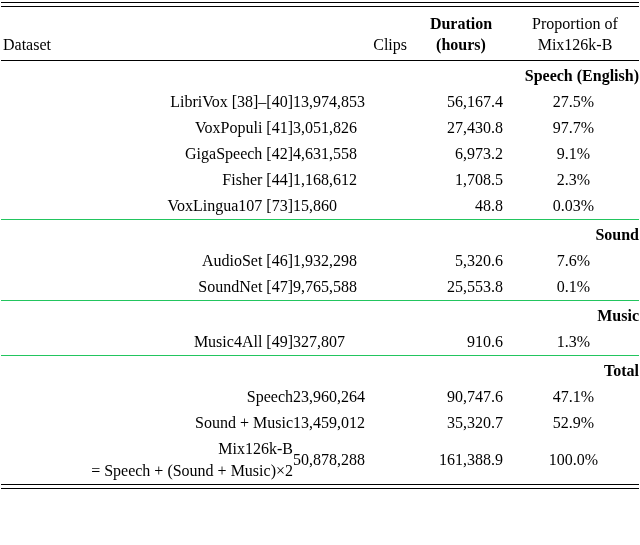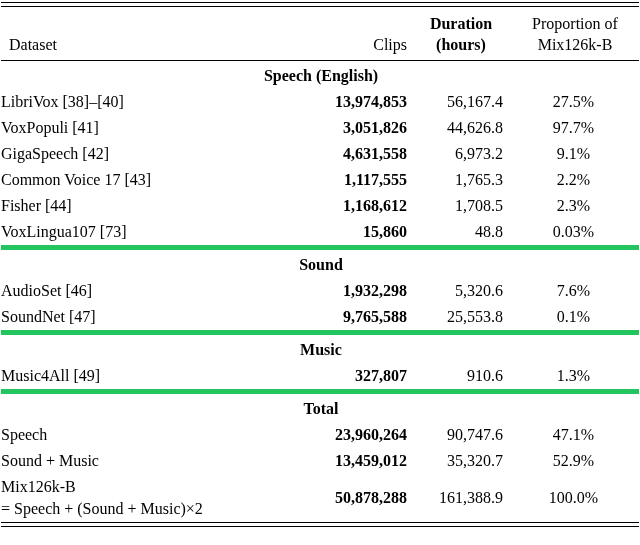--- a/index.html
+++ b/index.html
@@ -32,47 +32,47 @@
   col.c-clips { width: 118px; }
   col.c-duration { width: 100px; }
   col.c-proportion { width: 128px; }
 
   thead th {
     font-weight: normal;
     vertical-align: bottom;
     padding: 6px 0 5px 0;
     line-height: 21px;
   }
-  thead th.h-dataset { text-align: left; padding-left: 8px; }
+  thead th.h-dataset { text-align: left; padding-left: 2px; }
   thead th.h-clips { text-align: right; padding-right: 4px; }
   thead th.h-duration { text-align: center; font-weight: bold; }
   thead th.h-proportion { text-align: center; margin-top: 40px; }
   thead { border-bottom: 1px solid #000; }
 
-  tbody { border-top: 5px solid #22c55e; }
+  tbody { border-top: 1px solid #22c55e; }
   tbody:first-of-type { border-top: none; }
 
   td {
     padding: 2px 0;
     line-height: 22px;
     vertical-align: middle;
     white-space: nowrap;
     overflow: hidden;
   }
   td.section-title {
     font-weight: bold;
-    text-align: center;
+    text-align: right;
     padding-left: 2px;
     padding-top: 4px;
     margin-left: 16px;
   }
   td.cell-dataset {
-    text-align: left;
-  }
-  td.cell-clips { text-align: right; padding-right: 4px; font-weight: bold; }
+    text-align: right;
+  }
+  td.cell-clips { text-align: left; padding-right: 4px; }
   td.cell-duration { text-align: right; padding-right: 8px; }
   td.cell-proportion { text-align: center; padding-right: 3px; }
 </style>
 </head>
 <body>
 
 <div class="page">
   <div class="rule-double"></div>
 
   <table class="dataset-table">
@@ -107,41 +107,33 @@
           </td>
           <td class="cell-clips">13,974,853</td>
           <td class="cell-duration">56,167.4</td>
           <td class="cell-proportion">27.5%</td>
         </tr>
         <tr>
           <td class="cell-dataset">
             <div>VoxPopuli [41]</div>
           </td>
           <td class="cell-clips">3,051,826</td>
-          <td class="cell-duration">44,626.8</td>
+          <td class="cell-duration">27,430.8</td>
           <td class="cell-proportion">97.7%</td>
         </tr>
         <tr>
           <td class="cell-dataset">
             <div>GigaSpeech [42]</div>
           </td>
           <td class="cell-clips">4,631,558</td>
           <td class="cell-duration">6,973.2</td>
           <td class="cell-proportion">9.1%</td>
         </tr>
         <tr>
           <td class="cell-dataset">
-            <div>Common Voice 17 [43]</div>
-          </td>
-          <td class="cell-clips">1,117,555</td>
-          <td class="cell-duration">1,765.3</td>
-          <td class="cell-proportion">2.2%</td>
-        </tr>
-        <tr>
-          <td class="cell-dataset">
             <div>Fisher [44]</div>
           </td>
           <td class="cell-clips">1,168,612</td>
           <td class="cell-duration">1,708.5</td>
           <td class="cell-proportion">2.3%</td>
         </tr>
         <tr>
           <td class="cell-dataset">
             <div>VoxLingua107 [73]</div>
           </td>

